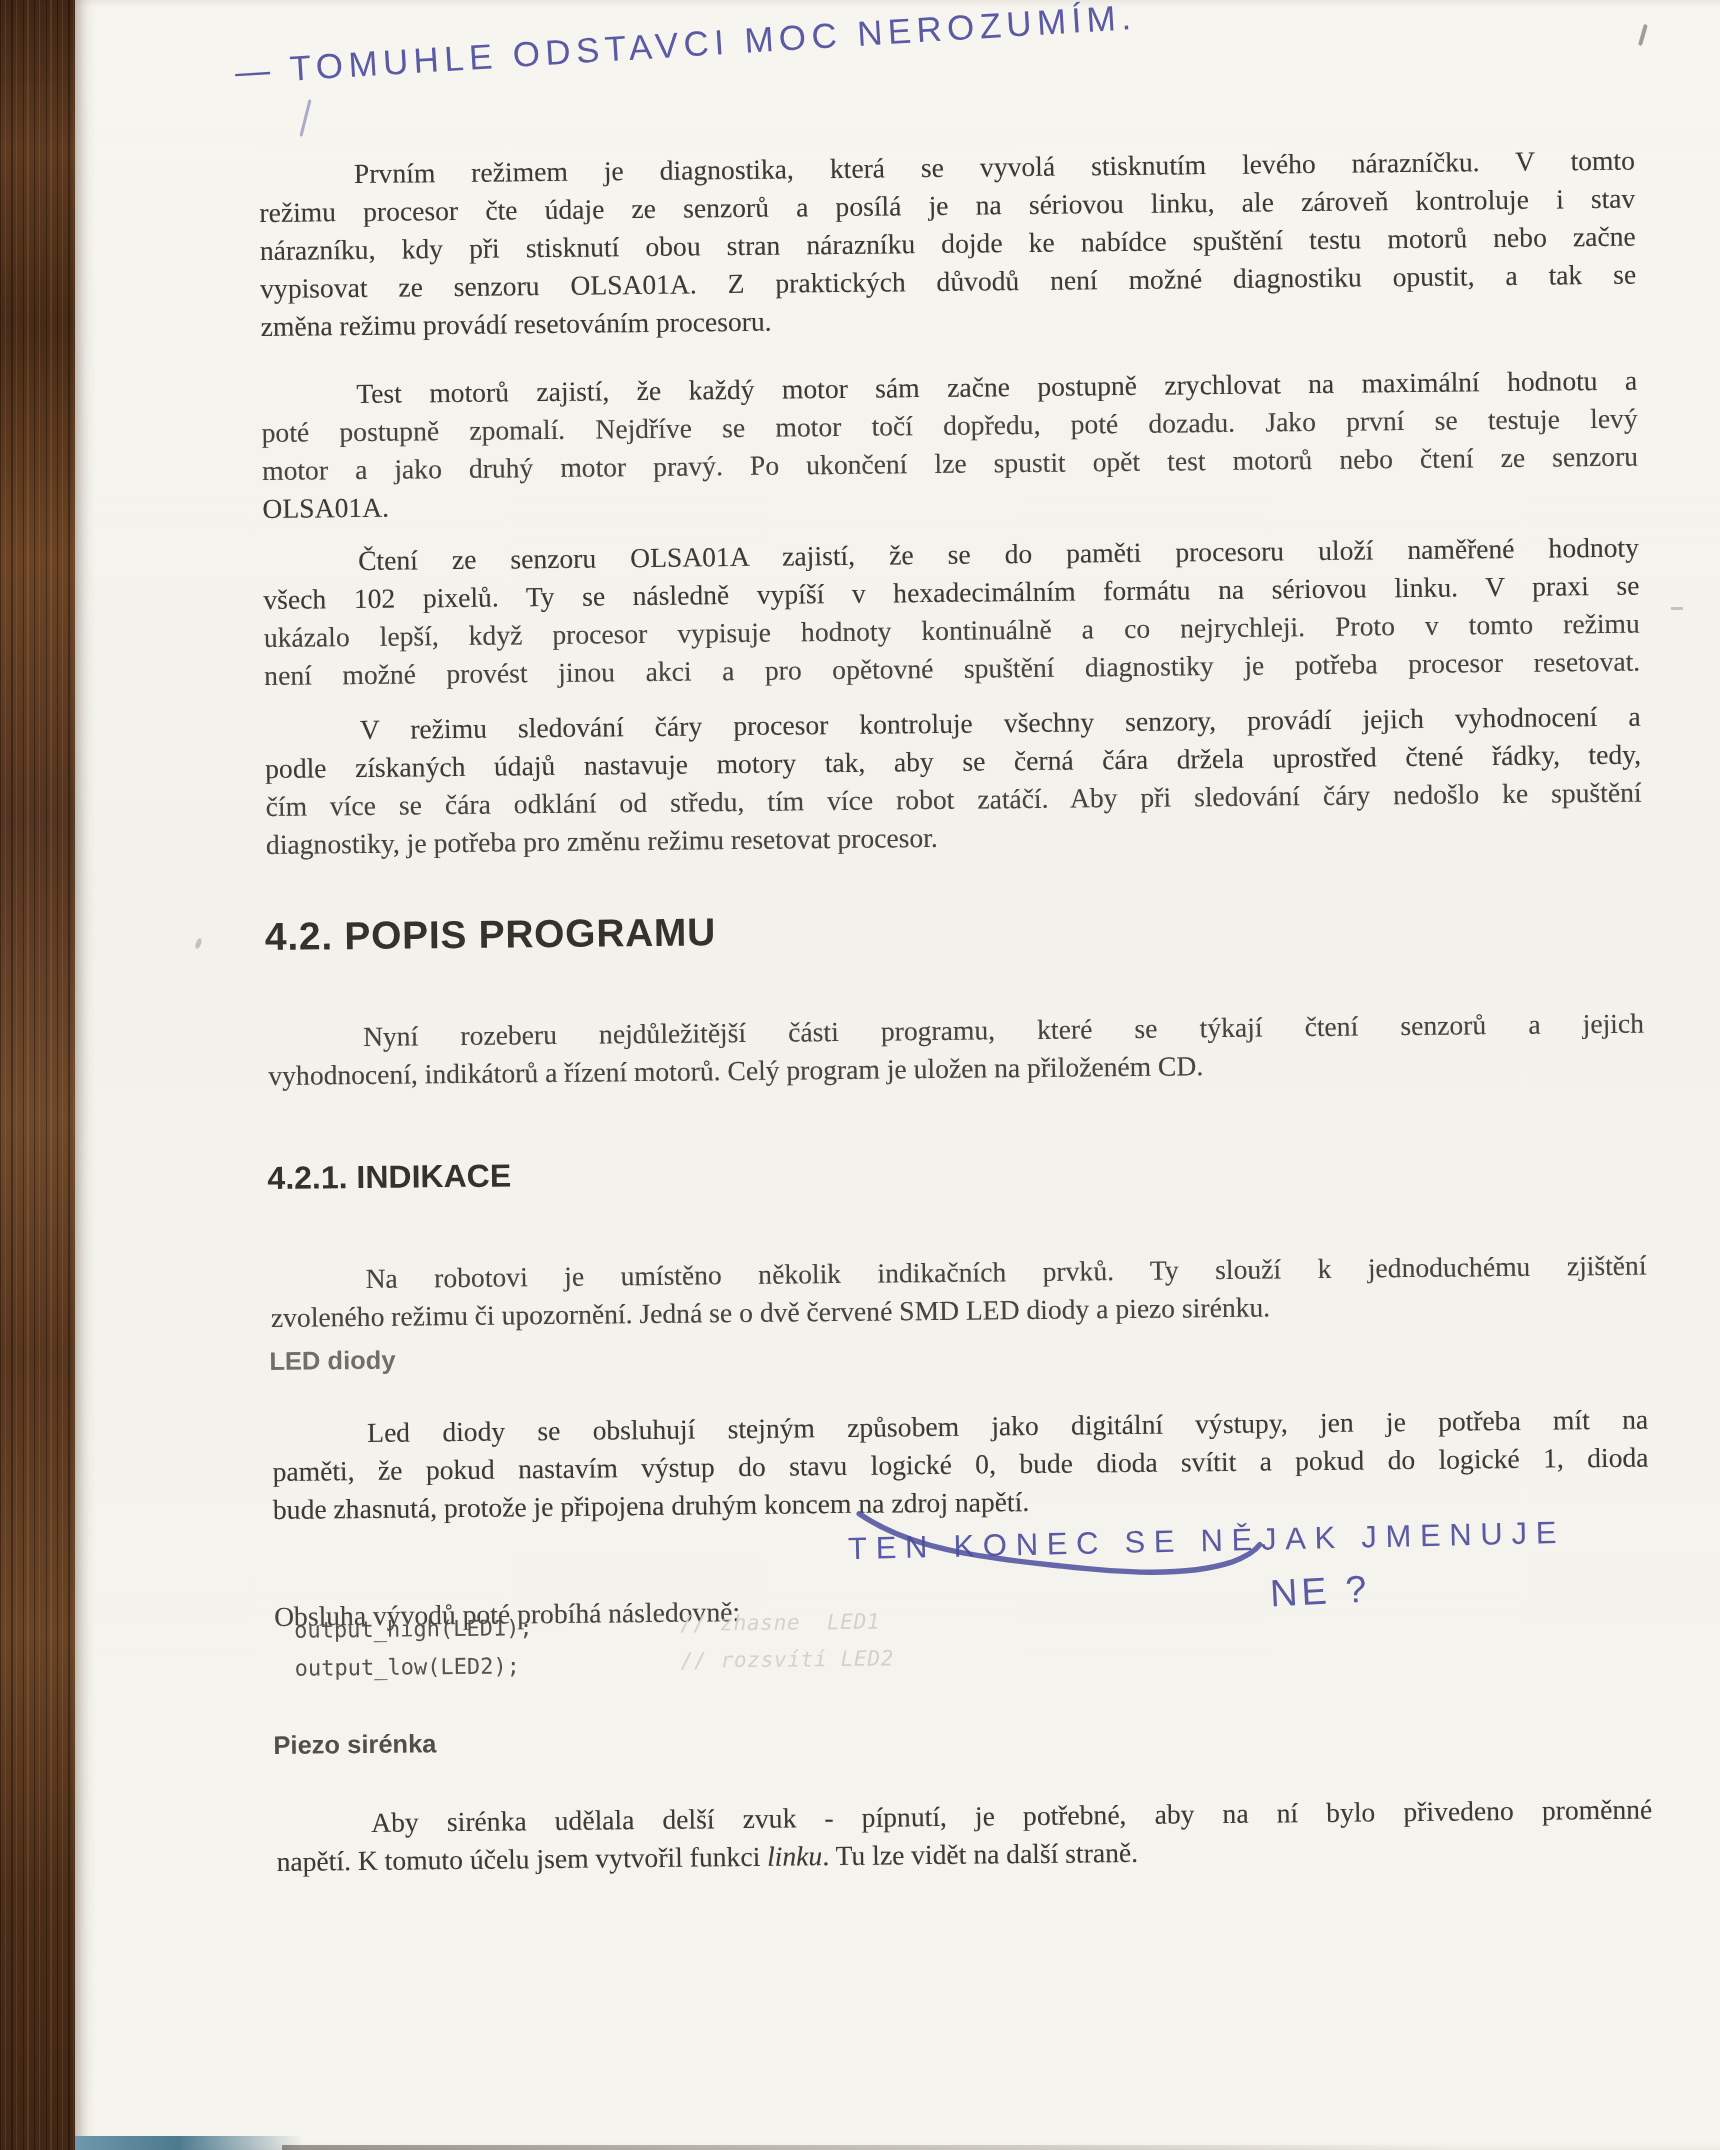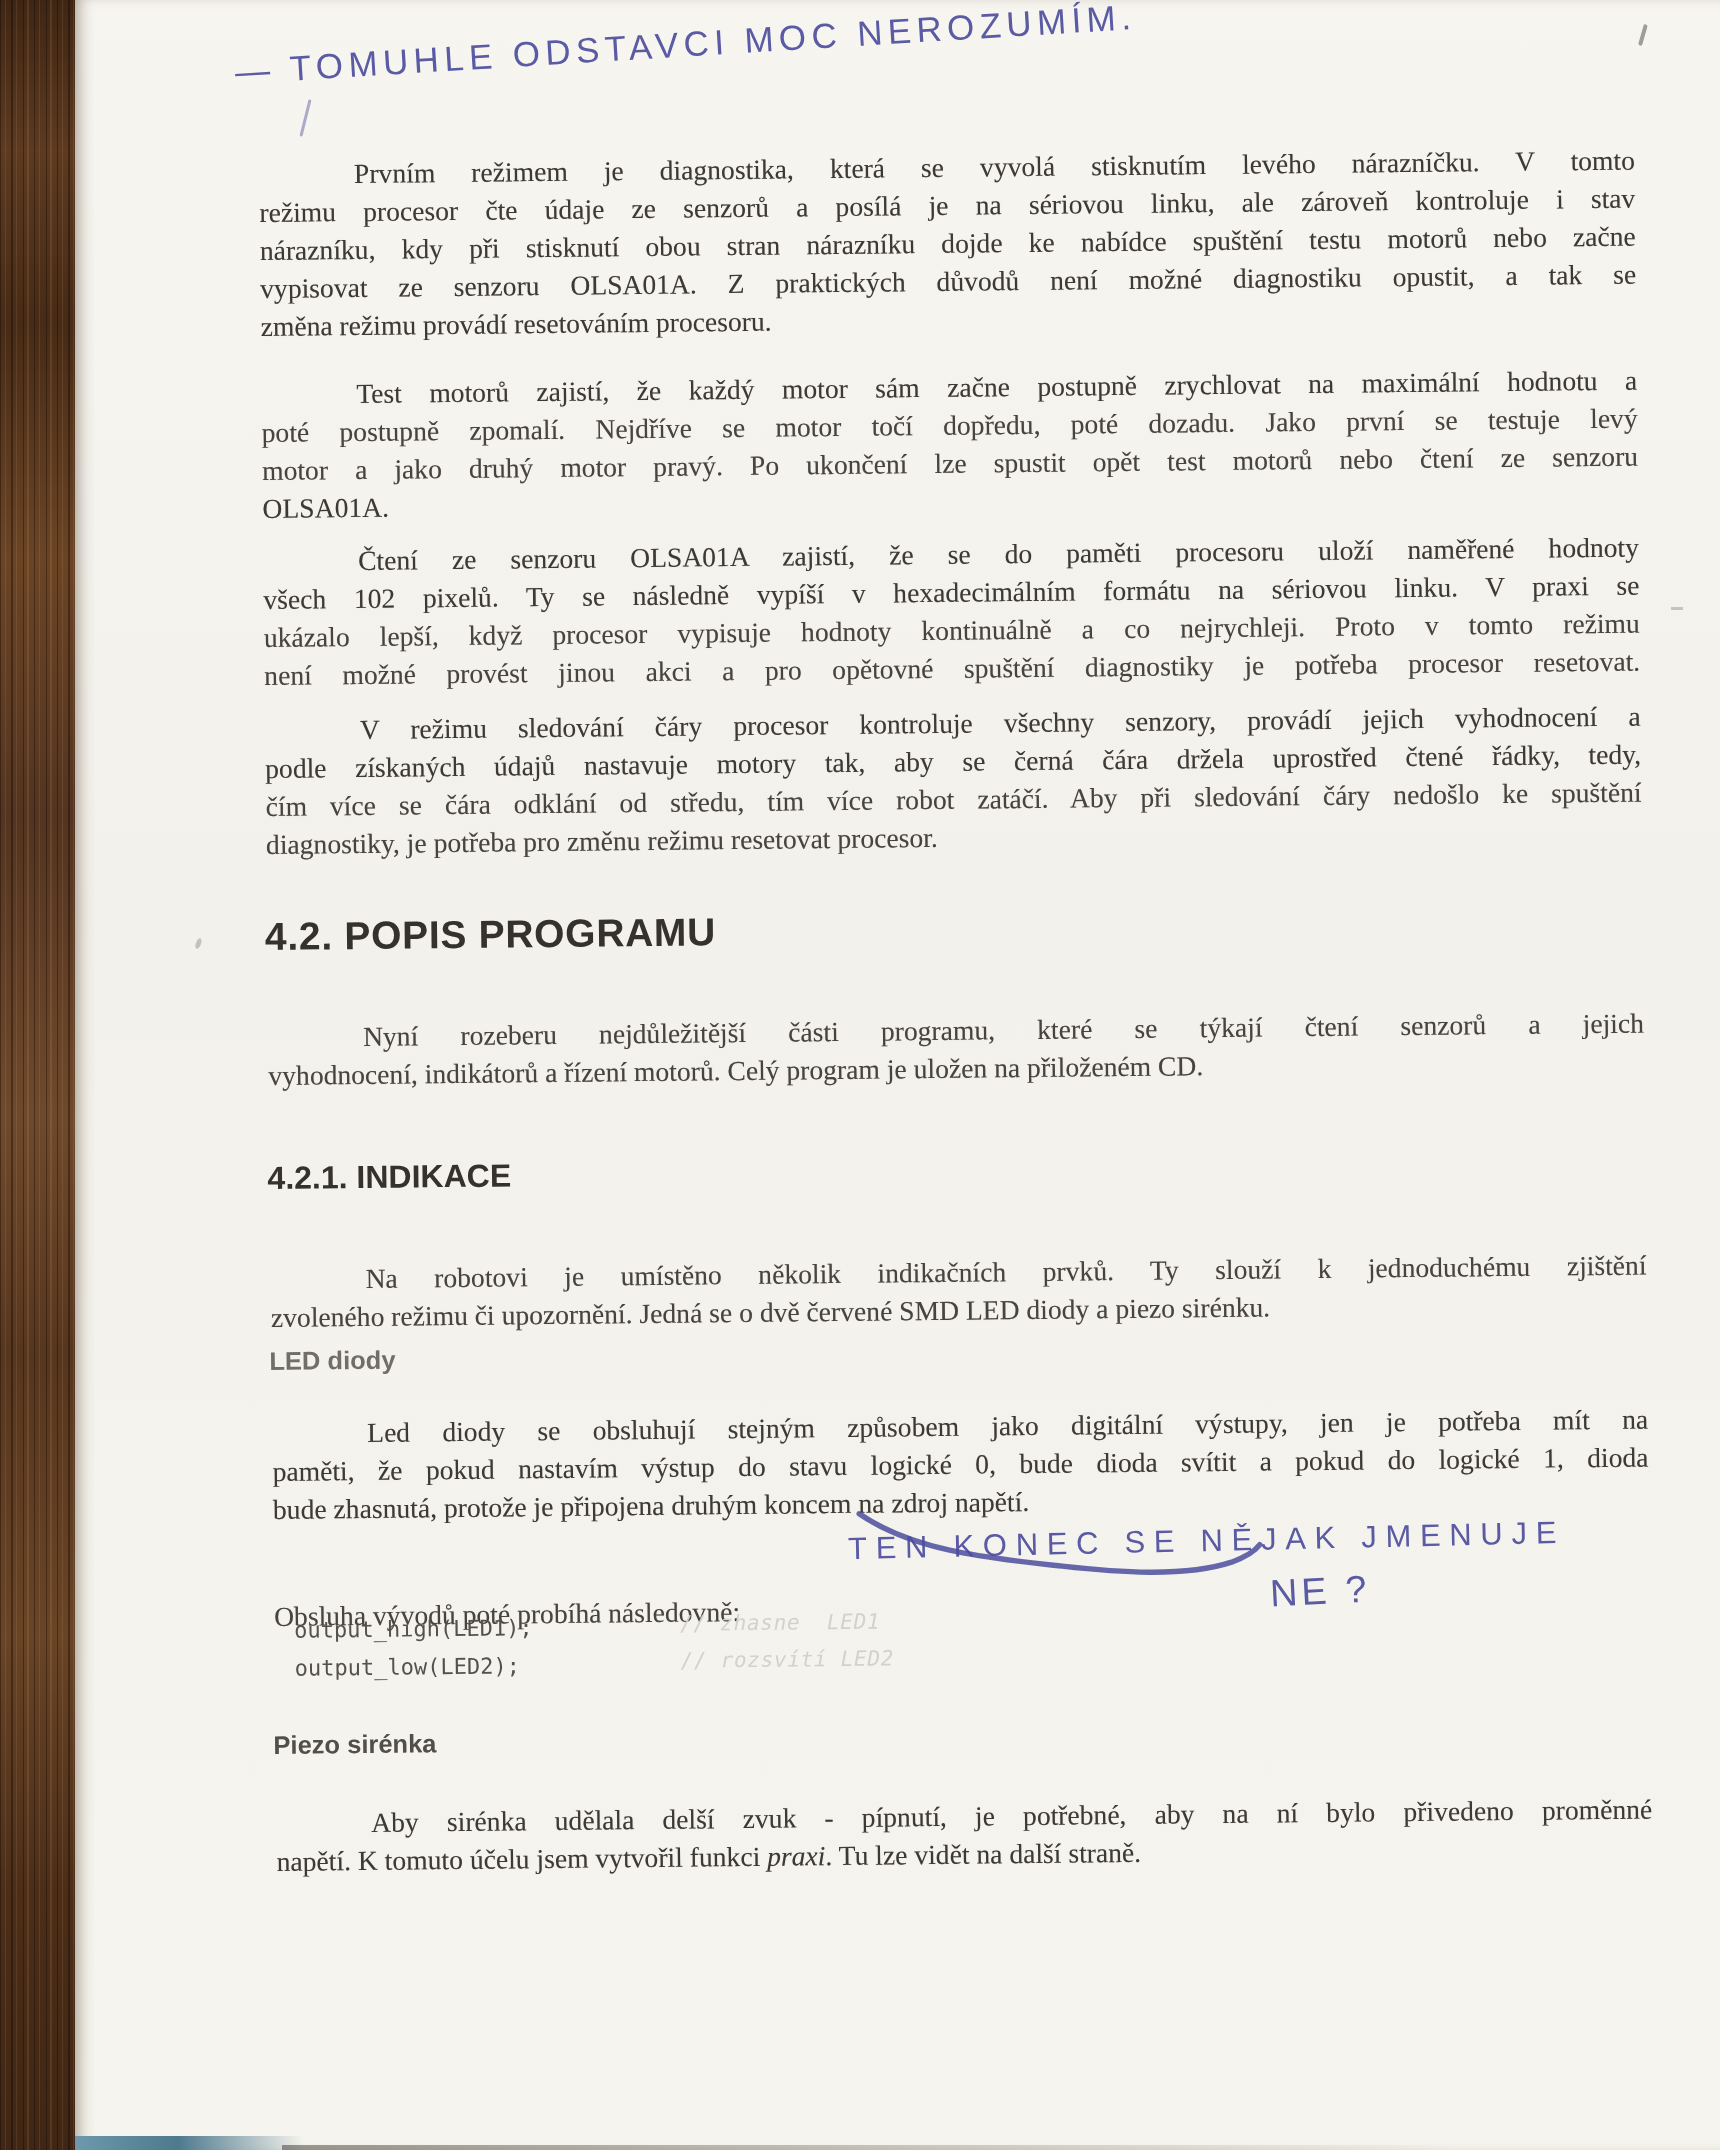--- a/index.html
+++ b/index.html
@@ -119,21 +119,21 @@
 
     <div class="code" style="top:1618px">output_high(LED1);</div>
     <div class="comment" style="top:1616px">// zhasne  LED1</div>
     <div class="code" style="top:1656px">output_low(LED2);</div>
     <div class="comment" style="top:1653px">// rozsvítí LED2</div>
 
     <div class="h-sans" style="top:1731px;font-size:25.5px;color:#524e49">Piezo sirénka</div>
 
     <div class="p" style="top:1805px">
       <div class="line jl ind">Aby sirénka udělala delší zvuk - pípnutí, je potřebné, aby na ní bylo přivedeno proměnné</div>
-      <div class="line"><span>napětí. K tomuto účelu jsem vytvořil funkci </span><span style="font-style:italic">praxi</span><span>. Tu lze vidět na další straně.</span></div>
+      <div class="line"><span>napětí. K tomuto účelu jsem vytvořil funkci </span><span style="font-style:italic">linku</span><span>. Tu lze vidět na další straně.</span></div>
     </div>
   </div>
 
   <div class="hw hw-top">— TOMUHLE ODSTAVCI MOC NEROZUMÍM.</div>
   <div class="pen-tick"></div>
   <div class="hw hw-side1">TEN KONEC SE NĚJAK JMENUJE</div>
   <div class="hw hw-side2">NE ?</div>
 
   <svg class="svg-overlay" viewBox="0 0 2560 3200" xmlns="http://www.w3.org/2000/svg">
     <path d="M 1278 2252 C 1360 2308, 1470 2318, 1580 2330 C 1660 2339, 1762 2347, 1832 2324 C 1854 2316, 1868 2306, 1874 2298" fill="none" stroke="#4b4e9d" stroke-width="8" stroke-linecap="round" opacity="0.85"></path>

